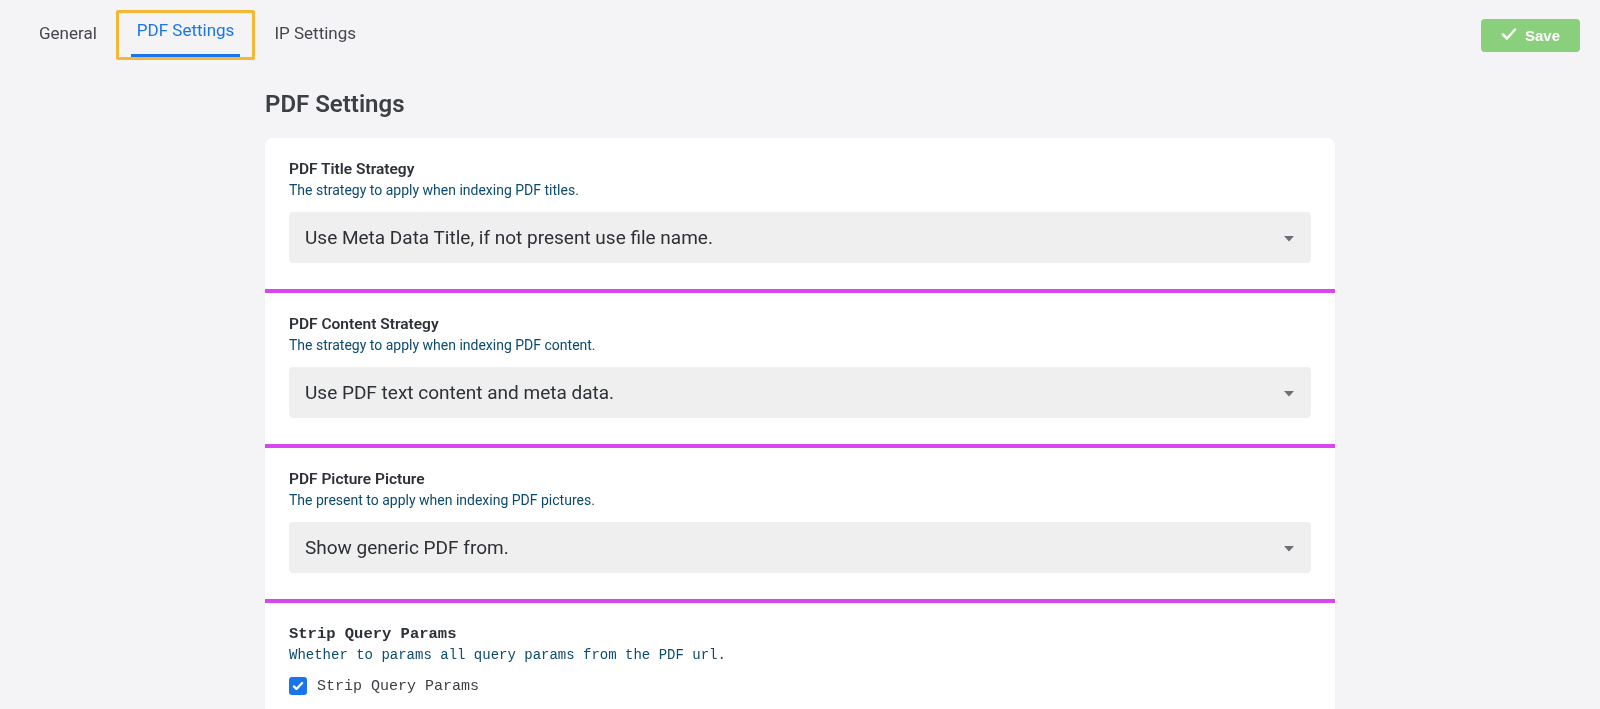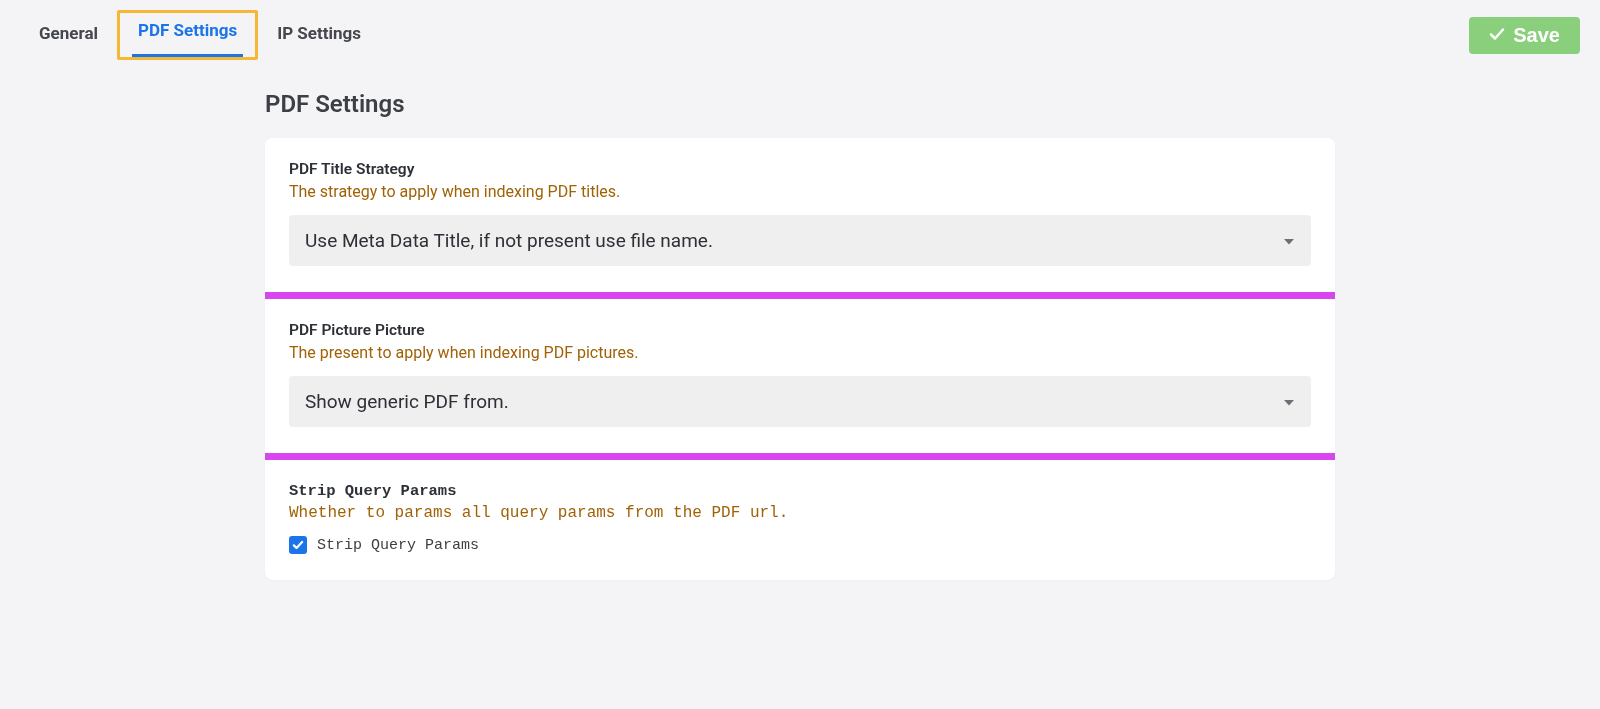--- a/index.html
+++ b/index.html
@@ -16,21 +16,21 @@
       padding: 10px 20px 0 20px;
       position: relative;
     }
     .tabs {
       display: flex;
       gap: 0;
     }
     .tab {
       padding: 10px 16px 14px 16px;
       font-size: 17px;
-      font-weight: 700;
+      font-weight: 400;
       color: #44474d;
       cursor: pointer;
       border: 3px solid transparent;
     }
     .tab.active {
       color: #1b74ea;
       border: 3px solid #f5b835;
       border-radius: 2px;
       padding: 7px 18px 11px 18px;
       position: relative;
@@ -43,21 +43,21 @@
       bottom: 0px;
       height: 3px;
       background: #1b74ea;
     }
     .save-btn {
       margin-left: auto;
       background: #8ad07c;
       color: #fff;
       border: none;
       padding: 7px 20px;
-      font-size: 20px;
+      font-size: 15px;
       font-weight: 600;
       border-radius: 4px;
       display: flex;
       align-items: center;
       gap: 8px;
       cursor: pointer;
       justify-content: space-between;
     }
     .save-btn svg { width: 16px; height: 16px; }
     .page-wrap {
@@ -71,32 +71,32 @@
       color: #3c3f44;
       margin-bottom: 20px;
     }
     .card {
       background: #fff;
       border-radius: 8px;
       box-shadow: 0 1px 2px rgba(0,0,0,0.03);
     }
     .section {
       padding: 22px 24px 26px 24px;
-      border-bottom: 7px solid #d946ef;
+      border-bottom: 4px solid #d946ef;
     }
     .section:last-child { border-bottom: none; font-family: Liberation Mono, monospace; }
     .field-label {
       font-size: 15.5px;
       font-weight: 600;
       color: #2d3036;
       margin-bottom: 4px;
     }
     .field-desc {
-      font-size: 16px;
-      color: #a16207;
+      font-size: 14px;
+      color: #0c4a6e;
       margin-bottom: 14px;
     }
     .select {
       width: 100%;
       background: #efefef;
       border: none;
       border-radius: 4px;
       padding: 14px 40px 14px 16px;
       font-size: 19px;
       color: #2d3036;
@@ -166,20 +166,32 @@
       <div class="select">
         <span>Use Meta Data Title, if not present use file name.</span>
         <span class="caret">
           <svg viewBox="0 0 12 12" fill="currentColor">
               <polygon points="1,3.5 11,3.5 6,9"></polygon>
             </svg>
         </span>
       </div>
     </div>
 
+    <div class="section">
+      <div class="field-label">PDF Content Strategy</div>
+      <div class="field-desc">The strategy to apply when indexing PDF content.</div>
+      <div class="select">
+        <span>Use PDF text content and meta data.</span>
+        <span class="caret">
+          <svg viewBox="0 0 12 12" fill="currentColor">
+              <polygon points="1,3.5 11,3.5 6,9"></polygon>
+            </svg>
+        </span>
+      </div>
+    </div>
 
     <div class="section">
       <div class="field-label">PDF Picture Picture</div>
       <div class="field-desc">The present to apply when indexing PDF pictures.</div>
       <div class="select">
         <span>Show generic PDF from.</span>
         <span class="caret">
           <svg viewBox="0 0 12 12" fill="currentColor">
               <polygon points="1,3.5 11,3.5 6,9"></polygon>
             </svg>

